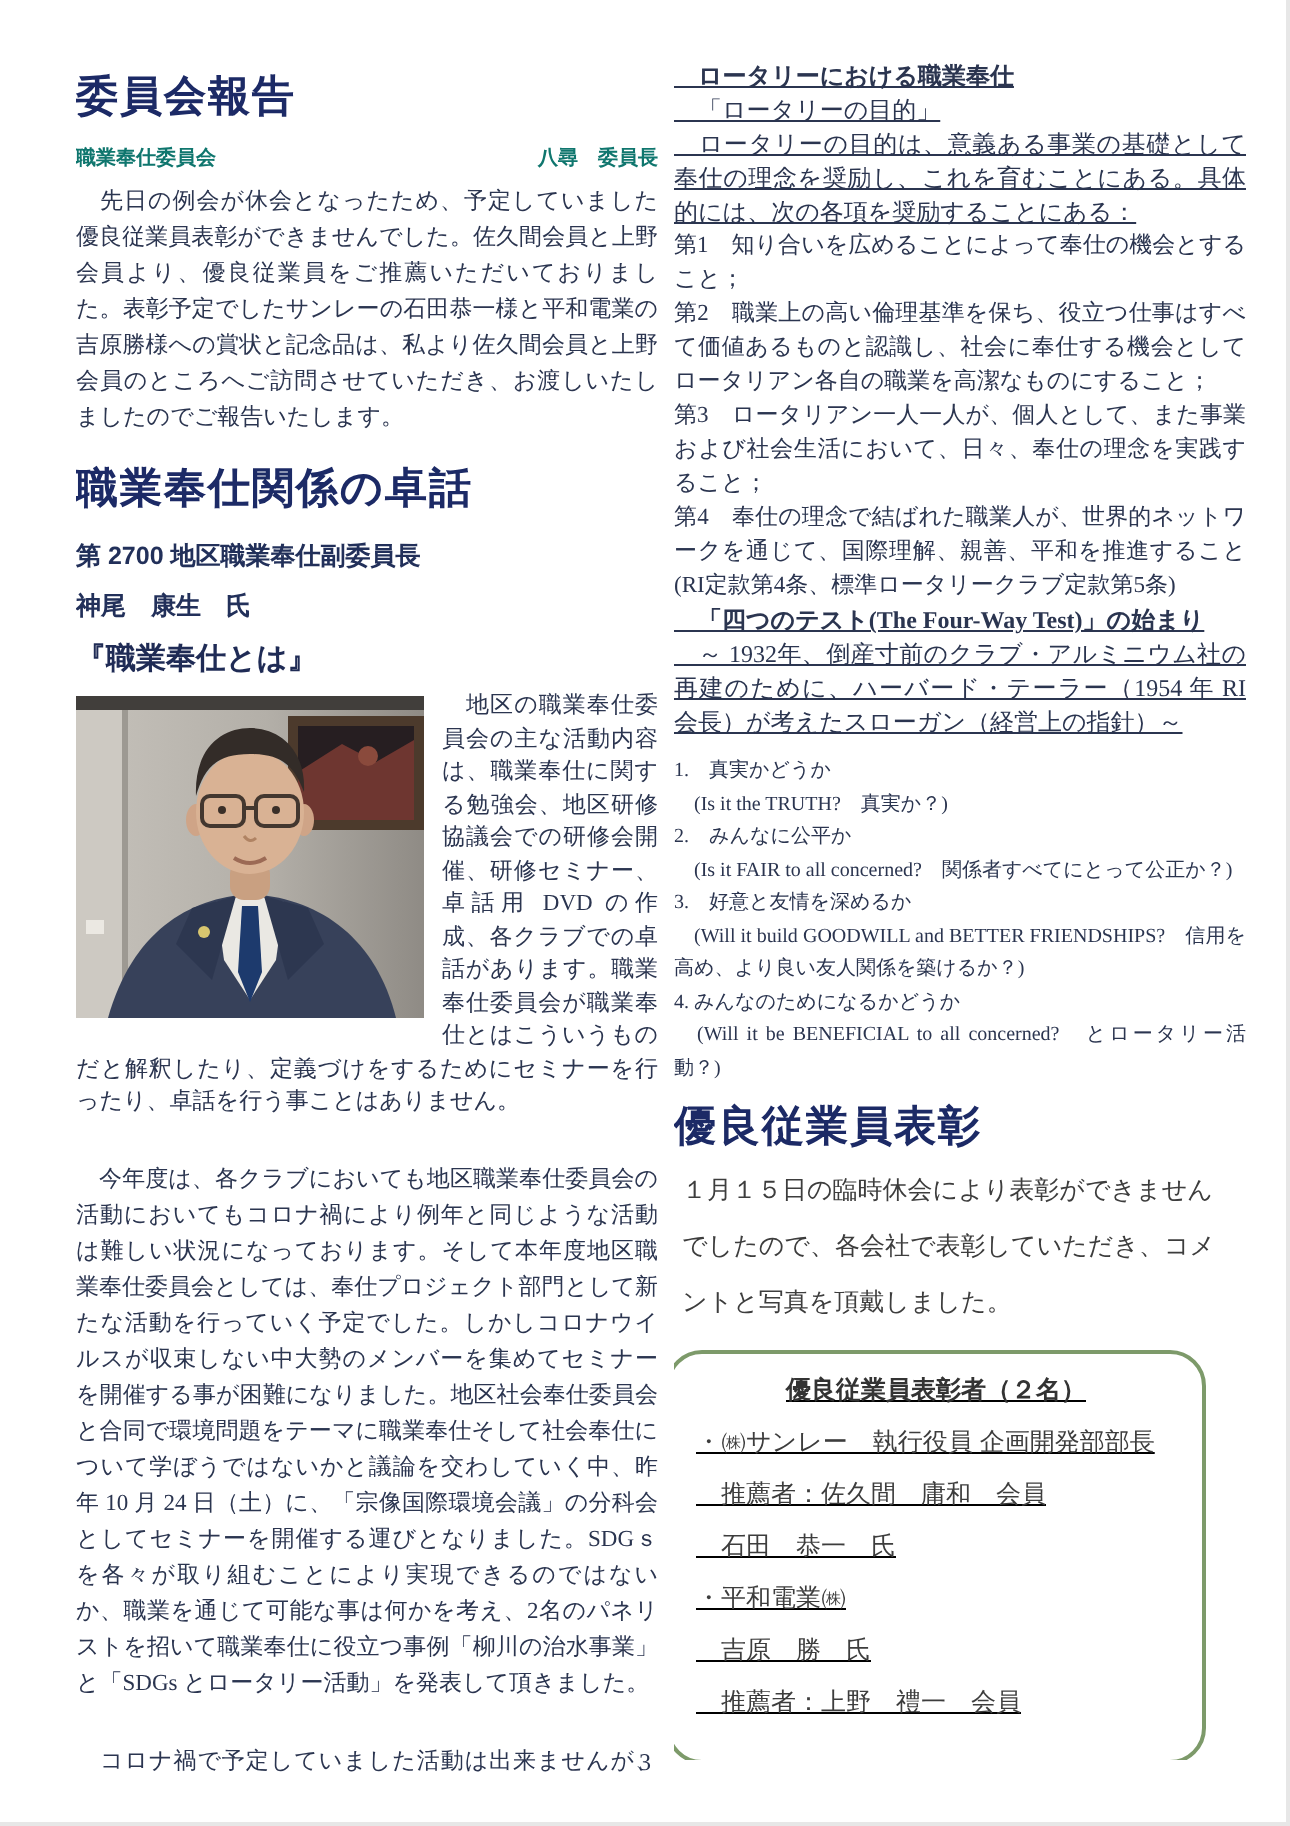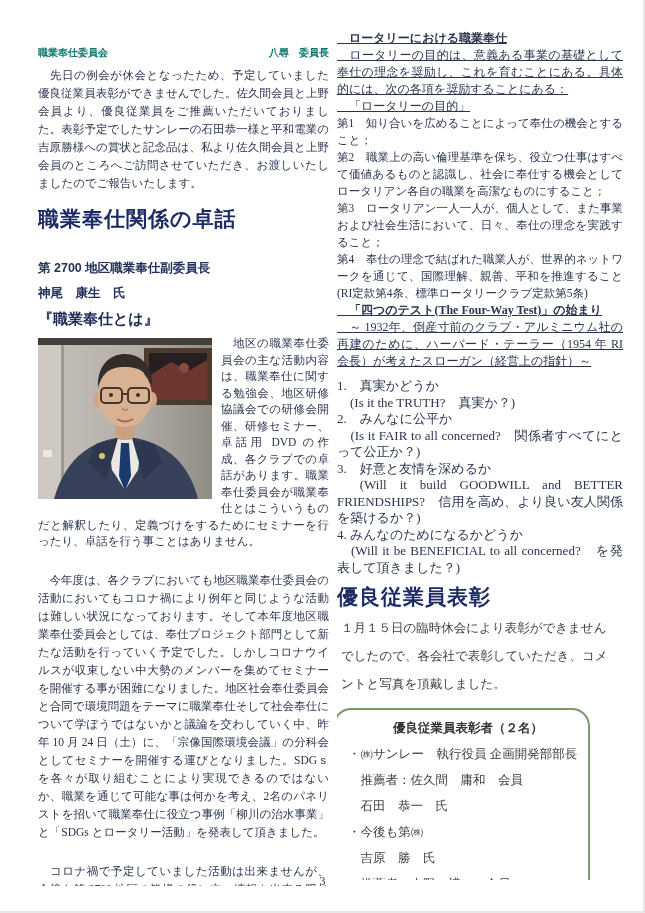--- a/index.html
+++ b/index.html
@@ -27,49 +27,50 @@
   .sub-row{
     display:flex;justify-content:space-between;align-items:baseline;
     font-family:"Liberation Sans","DejaVu Sans",sans-serif;
     font-weight:bold;font-size:10px;color:#0f766e;margin-top:10px;text-align:right;
   }
   .serif-p{
     font-size:11.5px;line-height:18px;color:var(--body);
     text-align:justify;margin:0;
   }
   .mt4{margin-top:21px;}.mt6{margin-top:6px;}.mt8{margin-top:8px;}
-  .mt10{margin-top:28px;}.mt12{margin-top:12px;}.mt14{margin-top:14px;}
+  .mt10{margin-top:12px;}.mt12{margin-top:12px;}.mt14{margin-top:14px;}
 
   .bold-sans-line{
     font-family:"Liberation Sans","DejaVu Sans",sans-serif;
     font-weight:bold;font-size:12.5px;color:#22305a;
   }
   .talk-title{
     font-family:"Liberation Sans","DejaVu Sans",sans-serif;
     font-weight:bold;font-size:15px;color:#1f2b55;
   }
   .photo{
     float:left;width:174px;height:161px;margin:3px 9px 3px 0;
     display:block;overflow:hidden;
   }
   .wrap-p{line-height:16.5px;}
 
   .rc-line{font-size:12px;line-height:17px;color:var(--body);margin:0;text-align:justify;text-decoration:underline;}
   .rc-bold{font-weight:bold;}
-  .tests .list-line{font-size:13px;line-height:16.5px;color:var(--body);text-align:justify;}
+  .tests .list-line{font-size:10px;line-height:16.5px;color:var(--body);text-align:justify;}
   .goals .list-line{font-size:11.5px;line-height:17px;color:var(--body);text-align:justify;}
 
   .gothic-p{
     font-family:"Liberation Sans","DejaVu Sans",sans-serif;
     font-size:12.5px;line-height:28px;color:var(--gothic);margin:4px;
   }
   .award-box{
     margin-top:10px;margin-left:-4px;width:240px;
     border:2px solid var(--box-border);border-radius:18px;
-    padding:10px 0 16px 13px;
+    padding:10px 13px 16px 13px;
+    text-decoration:underline;
   }
   .award-title{
     font-family:"Liberation Sans","DejaVu Sans",sans-serif;
     font-weight:bold;font-size:12.5px;color:#333;text-align:center;
     margin-bottom:4px;
   }
   .award-lines .list-line{
     font-family:"Liberation Sans","DejaVu Sans",sans-serif;
     font-size:12.5px;line-height:26px;color:var(--gothic);
   }
@@ -77,20 +78,21 @@
     position:absolute;left:0;right:0;top:874px;text-align:center;
     font-size:12px;color:#2b3550;font-family:"Liberation Serif","DejaVu Serif",serif;
   }
 </style>
 </head>
 <body>
 
 <div class="page">
 
   <div class="col col-left">
+    <div class="h-big">委員会報告</div>
 
     <div class="sub-row">
       <span>職業奉仕委員会</span>
       <span>八尋　委員長</span>
     </div>
 
     <p class="serif-p mt6">　先日の例会が休会となったため、予定していました優良従業員表彰ができませんでした。佐久間会員と上野会員より、優良従業員をご推薦いただいておりました。表彰予定でしたサンレーの石田恭一様と平和電業の吉原勝様への賞状と記念品は、私より佐久間会員と上野会員のところへご訪問させていただき、お渡しいたしましたのでご報告いたします。</p>
 
     <div class="h-big mt14">職業奉仕関係の卓話</div>
     <div class="bold-sans-line mt10">第 2700 地区職業奉仕副委員長</div>
@@ -138,54 +140,54 @@
       </span>
       <span>　地区の職業奉仕委員会の主な活動内容は、職業奉仕に関する勉強会、地区研修協議会での研修会開催、研修セミナー、卓話用 DVD の作成、各クラブでの卓話があります。職業奉仕委員会が職業奉仕とはこういうものだと解釈したり、定義づけをするためにセミナーを行ったり、卓話を行う事ことはありません。</span>
     </div>
 
     <p class="serif-p mt4">　今年度は、各クラブにおいても地区職業奉仕委員会の活動においてもコロナ禍により例年と同じような活動は難しい状況になっております。そして本年度地区職業奉仕委員会としては、奉仕プロジェクト部門として新たな活動を行っていく予定でした。しかしコロナウイルスが収束しない中大勢のメンバーを集めてセミナーを開催する事が困難になりました。地区社会奉仕委員会と合同で環境問題をテーマに職業奉仕そして社会奉仕について学ぼうではないかと議論を交わしていく中、昨年 10 月 24 日（土）に、「宗像国際環境会議」の分科会としてセミナーを開催する運びとなりました。SDGｓを各々が取り組むことにより実現できるのではないか、職業を通じて可能な事は何かを考え、2名のパネリストを招いて職業奉仕に役立つ事例「柳川の治水事業」と「SDGs とロータリー活動」を発表して頂きました。</p>
     <p class="serif-p mt4">　コロナ禍で予定していました活動は出来ませんが、今後も第 2700 地区の皆様の役に立つ情報を出来る限り発信してまいります。今後も地区職業奉仕委員会をどうぞ宜しくお願い致します。</p>
   </div>
 
   <div class="col col-right">
     <p class="rc-line rc-bold">　ロータリーにおける職業奉仕</p>
+    <p class="rc-line">　「ロータリーの目的」</p>
     <p class="rc-line">　ロータリーの目的は、意義ある事業の基礎として奉仕の理念を奨励し、これを育むことにある。具体的には、次の各項を奨励することにある：</p>
-    <p class="rc-line">　「ロータリーの目的」</p>
 
     <div class="goals">
         <div class="list-line">第1　知り合いを広めることによって奉仕の機会とすること；</div>
         <div class="list-line">第2　職業上の高い倫理基準を保ち、役立つ仕事はすべて価値あるものと認識し、社会に奉仕する機会としてロータリアン各自の職業を高潔なものにすること；</div>
         <div class="list-line">第3　ロータリアン一人一人が、個人として、また事業および社会生活において、日々、奉仕の理念を実践すること；</div>
         <div class="list-line">第4　奉仕の理念で結ばれた職業人が、世界的ネットワークを通じて、国際理解、親善、平和を推進すること(RI定款第4条、標準ロータリークラブ定款第5条)</div>
       </div>
 
     <p class="rc-line rc-bold mt12">　「四つのテスト(The Four-Way Test)」の始まり</p>
     <p class="rc-line">　～ 1932年、倒産寸前のクラブ・アルミニウム社の再建のために、ハーバード・テーラー（1954 年 RI 会長）が考えたスローガン（経営上の指針）～</p>
 
     <div class="tests mt8">
         <div class="list-line">1.　真実かどうか</div>
         <div class="list-line">　(Is it the TRUTH?　真実か？)</div>
         <div class="list-line">2.　みんなに公平か</div>
         <div class="list-line">　(Is it FAIR to all concerned?　関係者すべてにとって公正か？)</div>
         <div class="list-line">3.　好意と友情を深めるか</div>
         <div class="list-line">　(Will it build GOODWILL and BETTER FRIENDSHIPS?　信用を高め、より良い友人関係を築けるか？)</div>
         <div class="list-line">4. みんなのためになるかどうか</div>
-        <div class="list-line">　(Will it be BENEFICIAL to all concerned?　を発表して頂きました？)</div>
+        <div class="list-line">　(Will it be BENEFICIAL to all concerned?　とロータリー活動？)</div>
       </div>
 
     <div class="h-big mt8">優良従業員表彰</div>
     <p class="gothic-p mt6">１月１５日の臨時休会により表彰ができませんでしたので、各会社で表彰していただき、コメントと写真を頂戴しました。</p>
 
     <div class="award-box">
       <div class="award-title">優良従業員表彰者（２名）</div>
       <div class="award-lines">
           <div class="list-line">・㈱サンレー　執行役員 企画開発部部長</div>
           <div class="list-line">　推薦者：佐久間　庸和　会員</div>
           <div class="list-line">　石田　恭一　氏</div>
-          <div class="list-line">・今後も第㈱</div>
+          <div class="list-line">・平和電業㈱</div>
           <div class="list-line">　吉原　勝　氏</div>
           <div class="list-line">　推薦者：上野　禮一　会員</div>
         </div>
     </div>
   </div>
 
   <div class="footer-page-num">3</div>
 </div>
 
 </body></html>

